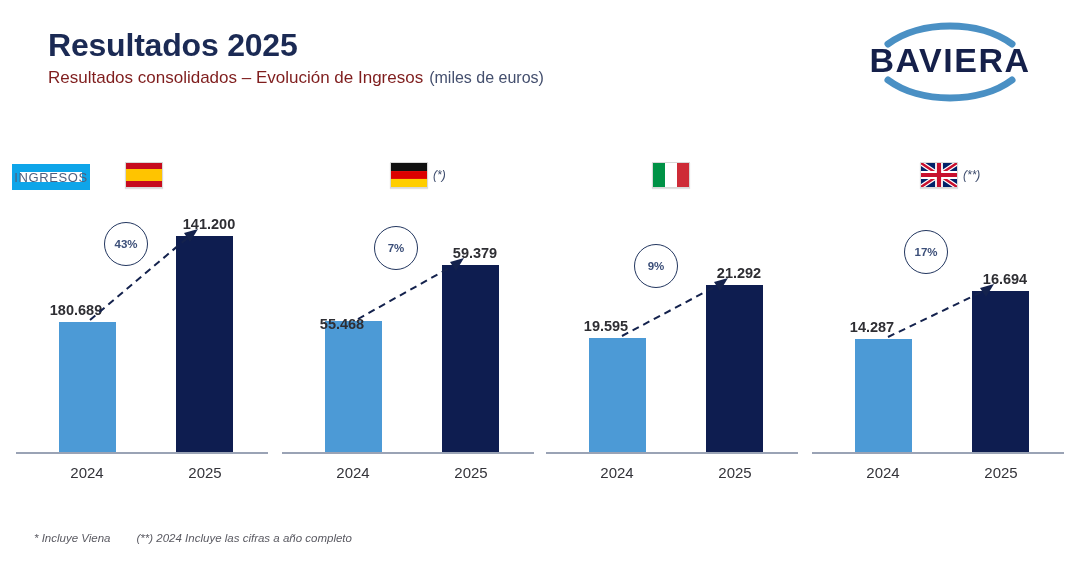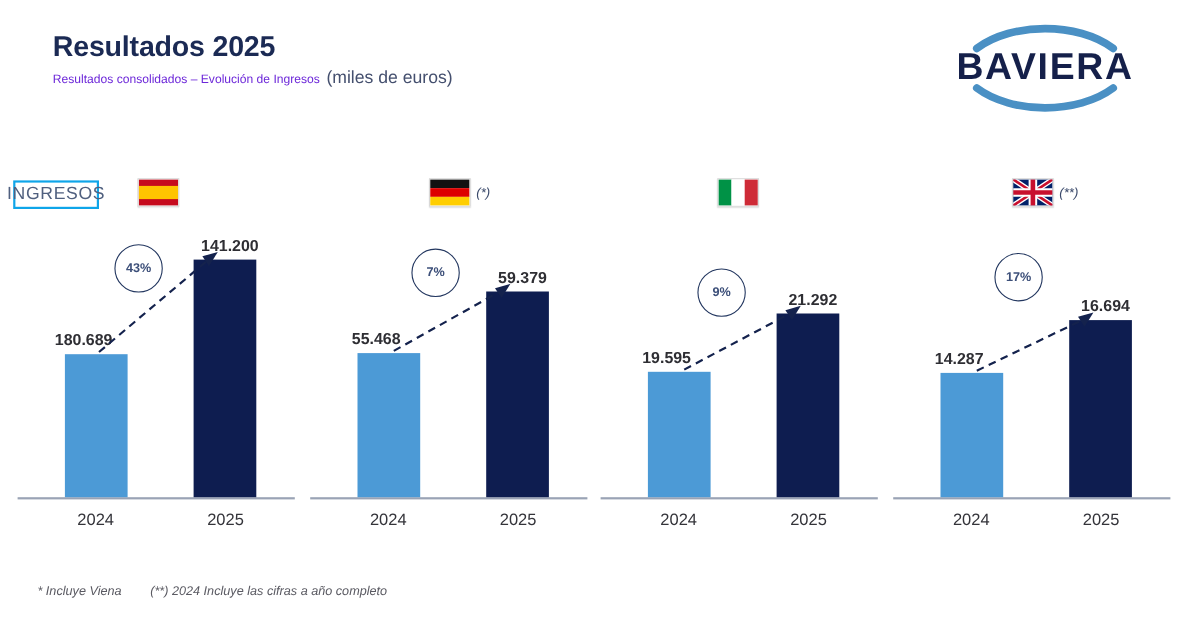--- a/index.html
+++ b/index.html
@@ -15,37 +15,37 @@
     position: relative;
   }
 
   
   .header {
     position: absolute;
     left: 48px;
     top: 28px;
   }
   .title {
-    font-size: 26px;
+    font-size: 32px;
     font-weight: bold;
     color: #1b2a54;
     letter-spacing: -0.2px;
     line-height: 1.1;
     margin: 0;
   }
   .subtitle-row {
     margin-top: 5px;
     display: flex;
     align-items: baseline;
     gap: 6px;
     white-space: nowrap;
   }
   .subtitle {
-    font-size: 11px;
-    color: #6d28d9;
+    font-size: 17px;
+    color: #7f1d1d;
     font-weight: 400;
   }
   .subtitle-note {
     font-size: 16px;
     color: #3a4straight;
     color: #3a4straight;
     color: #444f6e;
   }
 
   
@@ -65,26 +65,26 @@
     top: 150px;
     width: 1080px;
     height: 56px;
   }
   .ingresos-badge {
     position: absolute;
     left: 12px;
     top: 14px;
     width: 78px;
     height: 26px;
-    border: 2px solid #0ea5e9;
+    border: 8px solid #0ea5e9;
     box-sizing: border-box;
     display: flex;
     align-items: center;
     justify-content: center;
-    font-size: 16px;
+    font-size: 13px;
     letter-spacing: 0.6px;
     color: #50607f;
     font-weight: 500;
     background: #fff;
   }
   .flag-slot {
     position: absolute;
     top: 12px;
     display: flex;
     align-items: center;
@@ -301,21 +301,21 @@
       <span class="xlabel x2024">2024</span>
       <span class="xlabel x2025">2025</span>
     </div>
   </div>
 
   <div class="group" style="left:282px;">
     <div class="plot">
       <div class="axis-line"></div>
       <div class="bar y2024" style="height:131px;"></div>
       <div class="bar y2025" style="height:187px;"></div>
-      <div class="bar-value v2024" style="bottom:137px;">55.468</div>
+      <div class="bar-value v2024" style="bottom:122px;">55.468</div>
       <div class="bar-value v2025" style="bottom:193px;">59.379</div>
       <svg class="arrow-svg" viewBox="0 0 262 248">
         <line x1="76" y1="113" x2="176" y2="57" stroke="#14224d" stroke-width="2" stroke-dasharray="7,5"></line>
         <polygon points="182,52 168,56 174,65" fill="#14224d"></polygon>
       </svg>
       <div class="pct-circle" style="left:92px; top:20px;">7%</div>
     </div>
     <div class="xlabels">
       <span class="xlabel x2024">2024</span>
       <span class="xlabel x2025">2025</span>

